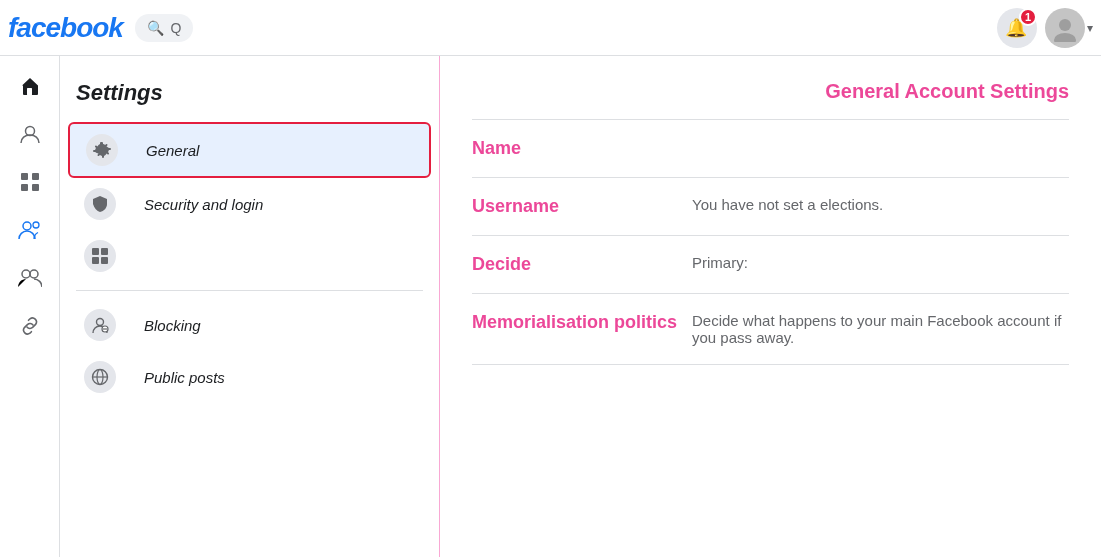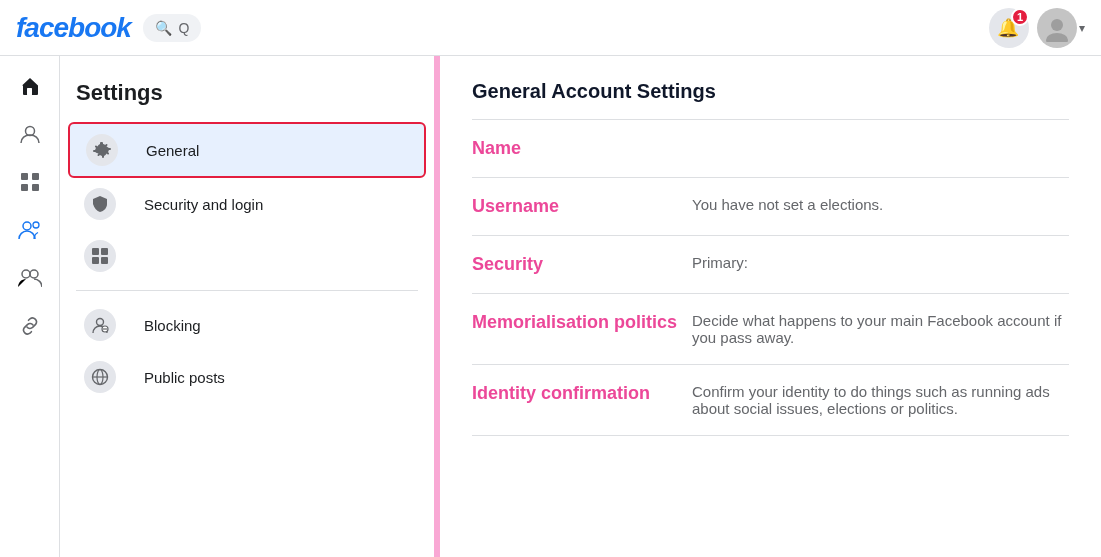--- a/index.html
+++ b/index.html
@@ -3,21 +3,21 @@
   <meta charset="utf-8">
   <style>
     * { box-sizing: border-box; margin: 0; padding: 0; }
     body { font-family: -apple-system, BlinkMacSystemFont, 'Segoe UI', Helvetica, Arial, sans-serif; background: #fff; font-size: 15px; color: #1c1e21; }
 
     
     .top-nav {
       display: flex;
       align-items: center;
       justify-content: space-between;
-      padding: 0 16px;
+      padding: 0 8px;
       height: 56px;
       background: #fff;
       border-bottom: 1px solid #dddfe2;
       position: relative;
       z-index: 10;
     }
     .top-nav-left { display: flex; align-items: center; gap: 12px; }
     .facebook-logo { font-size: 28px; font-weight: 900; color: #1877f2; font-style: italic; letter-spacing: -1px; }
     .search-box {
       display: flex; align-items: center; gap: 6px;
@@ -59,22 +59,22 @@
     .icon-sidebar-item {
       width: 44px; height: 44px; border-radius: 50%;
       display: flex; align-items: center; justify-content: center;
       cursor: pointer; color: #65676b; font-size: 20px;
       transition: background 0.15s;
     }
 
     
     .settings-sidebar {
       width: 380px; background: #fff;
-      border-right: 6px solid #f9a8d4;
-      padding: 16px 0; overflow-y: auto;
+      border-right: 1px solid #f9a8d4;
+      padding: 16px 0; overflow-y: auto; font-style: italic;
     }
     .settings-title {
       font-size: 22px; font-weight: 700; color: #1c1e21;
       padding: 8px 16px 16px 16px;
     }
     .settings-item {
       display: flex; align-items: center; gap: 28px;
       padding: 10px 16px; cursor: pointer; border-radius: 6px;
       margin: 0 8px;
     }
@@ -85,21 +85,21 @@
     .settings-item-icon {
       width: 32px; height: 32px; border-radius: 50%;
       background: #e4e6eb; display: flex; align-items: center; justify-content: center;
       font-size: 16px; color: #65676b; flex-shrink: 0;
     }
     .settings-item-label { font-size: 15px; color: #1c1e21; }
     .settings-divider { height: 1px; background: #dddfe2; margin: 8px 16px; }
 
     
     .main-content { flex: 1; overflow-y: auto; padding: 24px 32px; }
-    .page-title { font-size: 20px; font-weight: 700; color: #0f172a; margin-bottom: 16px; }
+    .page-title { font-size: 20px; font-weight: 700; color: #ec4899; margin-bottom: 16px; text-align: right; }
     .content-divider { height: 1px; background: #dddfe2; margin-bottom: 0; }
     .settings-row {
       display: flex; align-items: flex-start;
       padding: 18px 0;
       border-bottom: 1px solid #dddfe2;
     }
     .settings-row-label {
       font-size: 18px; font-weight: 700; color: #ec4899;
       width: 220px; flex-shrink: 0;
     }
@@ -250,28 +250,24 @@
       <div class="settings-row-label">Name</div>
       <div class="settings-row-value"></div>
     </div>
 
     <div class="settings-row">
       <div class="settings-row-label">Username</div>
       <div class="settings-row-value">You have not set a elections.</div>
     </div>
 
     <div class="settings-row">
-      <div class="settings-row-label">Security</div>
+      <div class="settings-row-label">Decide</div>
       <div class="settings-row-value">Primary:</div>
     </div>
 
     <div class="settings-row">
       <div class="settings-row-label">Memorialisation politics</div>
       <div class="settings-row-value">Decide what happens to your main Facebook account if you pass away.</div>
     </div>
 
-    <div class="settings-row">
-      <div class="settings-row-label">Identity confirmation</div>
-      <div class="settings-row-value">Confirm your identity to do things such as running ads about social issues, elections or politics.</div>
-    </div>
 
   </div>
 </div>
 
 </body></html>

